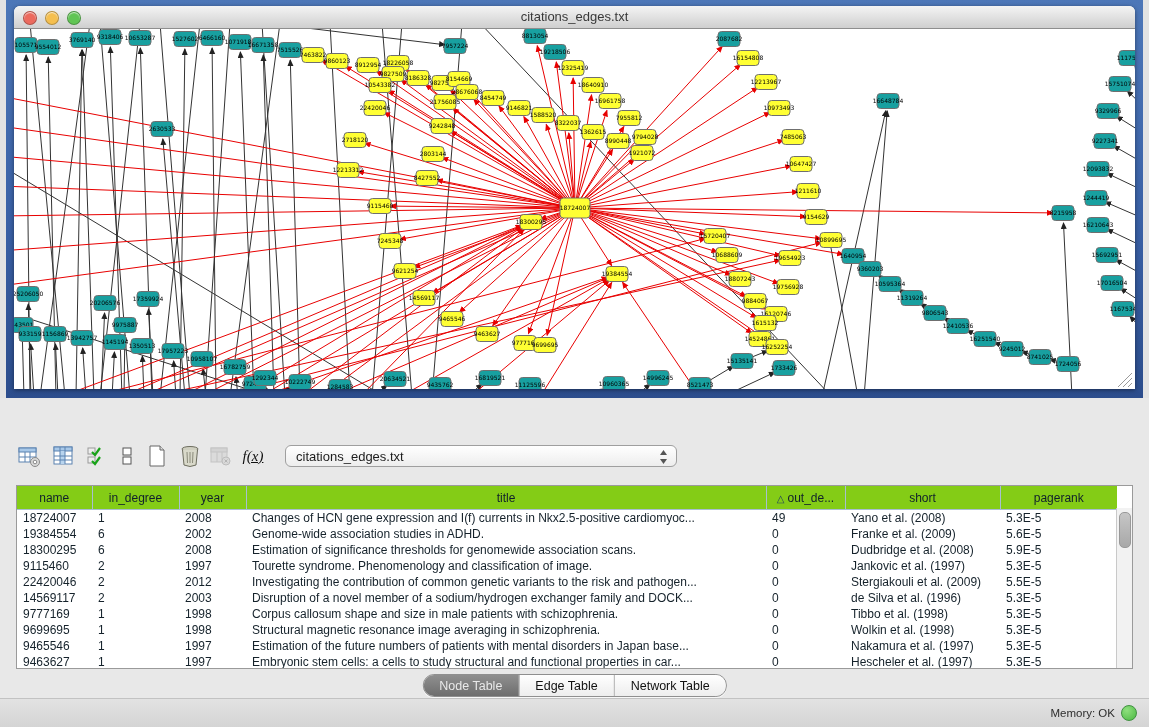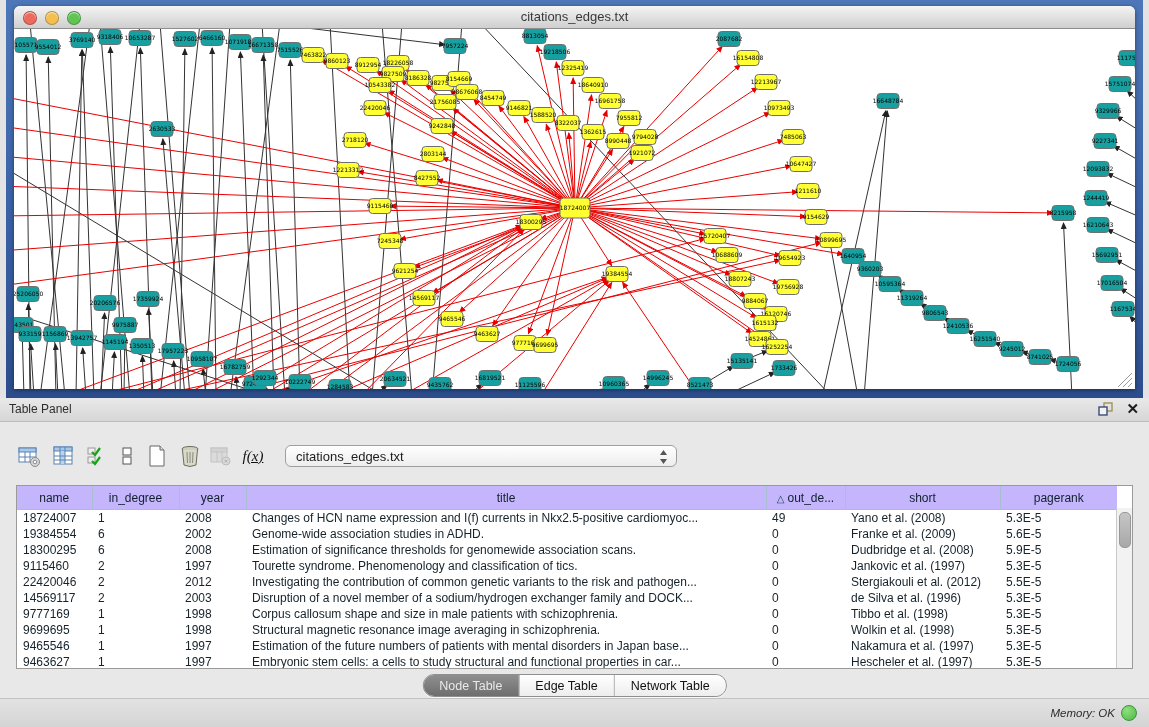--- a/index.html
+++ b/index.html
@@ -58,21 +58,21 @@
   .combo .stepper{
     position:absolute;right:6px;top:2px;width:13px;height:18px;color:#444;
   }
   
   .tbl-wrap{
     position:absolute;left:16px;top:87px;width:1117px;height:184px;
     background:#fff;border:1px solid #9a9a9a;box-sizing:border-box;overflow:hidden;
   }
   table.grid{border-collapse:collapse;table-layout:fixed;width:1100px;font-size:12px;color:#15222b;}
   table.grid th{
-    height:21px;background:#c4b5fd;border:1px solid #a8bfd0;border-top:none;
+    height:21px;background:#84cc16;border:1px solid #a8bfd0;border-top:none;
     font-weight:normal;font-size:12px;color:#10202c;text-align:center;overflow:hidden;white-space:nowrap;
   }
   table.grid th:first-child{border-left:none;}
   table.grid th:last-child{border-right:none;}
   table.grid td{
     height:16px;padding:0 0 0 6px;white-space:nowrap;overflow:hidden;
     border:none;
   }
   td.c-short{text-align:left;padding:0;}
   .sort-tri{font-size:10px;color:#22455e;margin-right:3px;}
@@ -96,21 +96,21 @@
   }
   .seg button:first-child{border-left:none;}
   .seg button.active{
     background:linear-gradient(180deg,#8f8f8f,#6e6e6e);color:#e9e9e9;
   }
   
   .status-bar{
     position:absolute;left:0;top:698px;width:1149px;height:29px;
     background:linear-gradient(180deg,#e2e2e2,#d4d4d4);border-top:1px solid #c2c2c2;
   }
-  .mem{position:absolute;right:34px;top:8px;font-size:11.5px;color:#2d2d2d;font-style:italic;}
+  .mem{position:absolute;right:34px;top:8px;font-size:11.5px;color:#2d2d2d;}
   .mem-dot{
     position:absolute;right:12px;top:6px;width:14px;height:14px;border-radius:50%;
     background:radial-gradient(circle at 35% 30%,#8fe07e,#4cb943);border:1px solid #3f9140;
   }
 </style>
 </head>
 <body>
 
 <div class="net-outer">
   <div class="mac-window">
@@ -790,32 +790,20 @@
           <line x1="1118" y1="386" x2="1132" y2="372"></line>
           <line x1="1123" y1="386" x2="1132" y2="377"></line>
           <line x1="1128" y1="386" x2="1132" y2="382"></line>
         </g>
       </svg>
     </div>
   </div>
 </div>
 
 <div class="table-panel">
-  <div class="tp-header">
-    <span class="tp-title">Table Panel</span>
-    <span class="tp-actions">
-      <span class="float-btn">
-        <svg width="16" height="15" viewBox="0 0 16 15">
-          <rect x="6" y="1" width="8" height="8" fill="none" stroke="#a09355" stroke-width="1.4"></rect>
-          <rect x="1" y="5" width="8" height="8" fill="#f2f2f2" stroke="#3e4a78" stroke-width="1.4"></rect>
-        </svg>
-      </span>
-      <span class="close-btn">✕</span>
-    </span>
-  </div>
 
   <div class="tp-toolbar">
     <button class="tool-btn" style="left:16px">
       <svg width="24" height="24" viewBox="0 0 24 24">
         <rect x="2" y="4" width="17" height="14" fill="#fff" stroke="#5b82b0"></rect>
         <rect x="2" y="4" width="17" height="4" fill="#a8c8e8" stroke="#5b82b0"></rect>
         <line x1="8" y1="8" x2="8" y2="18" stroke="#5b82b0"></line>
           <line x1="13" y1="8" x2="13" y2="18" stroke="#5b82b0"></line>
         <line x1="2" y1="13" x2="19" y2="13" stroke="#5b82b0"></line>
         <circle cx="18" cy="18" r="4.5" fill="#d8d8d8" stroke="#8a8a8a"></circle>
@@ -907,21 +895,21 @@
             <th><span class="sort-tri">△</span>out_de...</th>
             <th>short</th>
             <th>pagerank</th>
           </tr>
         </thead>
         <tbody>
           <tr>
             <td class="">18724007</td>
             <td class="">1</td>
             <td class="">2008</td>
-            <td class="">Changes of HCN name expression and I(f) currents in Nkx2.5-positive cardiomyoc...</td>
+            <td class="">Changes of HCN gene expression and I(f) currents in Nkx2.5-positive cardiomyoc...</td>
             <td class="">49</td>
             <td class="c-short">Yano et al. (2008)</td>
             <td class="">5.3E-5</td>
           </tr>
           <tr>
             <td class="">19384554</td>
             <td class="">6</td>
             <td class="">2002</td>
             <td class="">Genome-wide association studies in ADHD.</td>
             <td class="">0</td>
@@ -934,32 +922,32 @@
             <td class="">2008</td>
             <td class="">Estimation of significance thresholds for genomewide association scans.</td>
             <td class="">0</td>
             <td class="c-short">Dudbridge et al. (2008)</td>
             <td class="">5.9E-5</td>
           </tr>
           <tr>
             <td class="">9115460</td>
             <td class="">2</td>
             <td class="">1997</td>
-            <td class="">Tourette syndrome. Phenomenology and classification of tics.</td>
+            <td class="">Tourette syndrome. Phenomenology and classification of image.</td>
             <td class="">0</td>
             <td class="c-short">Jankovic et al. (1997)</td>
             <td class="">5.3E-5</td>
           </tr>
           <tr>
             <td class="">22420046</td>
             <td class="">2</td>
             <td class="">2012</td>
             <td class="">Investigating the contribution of common genetic variants to the risk and pathogen...</td>
             <td class="">0</td>
-            <td class="c-short">Stergiakouli et al. (2012)</td>
+            <td class="c-short">Stergiakouli et al. (2009)</td>
             <td class="">5.5E-5</td>
           </tr>
           <tr>
             <td class="">14569117</td>
             <td class="">2</td>
             <td class="">2003</td>
             <td class="">Disruption of a novel member of a sodium/hydrogen exchanger family and DOCK...</td>
             <td class="">0</td>
             <td class="c-short">de Silva et al. (1996)</td>
             <td class="">5.3E-5</td>

